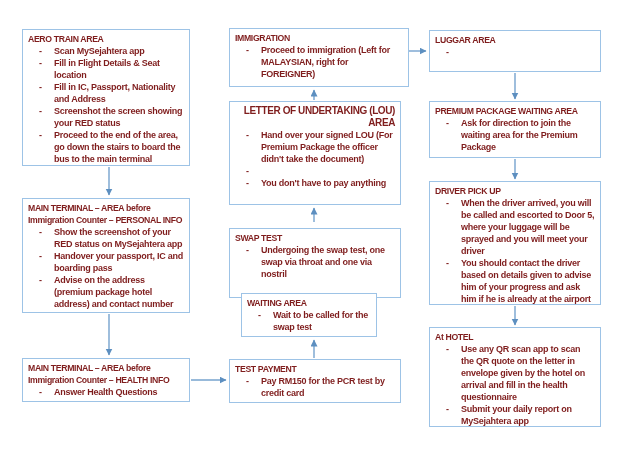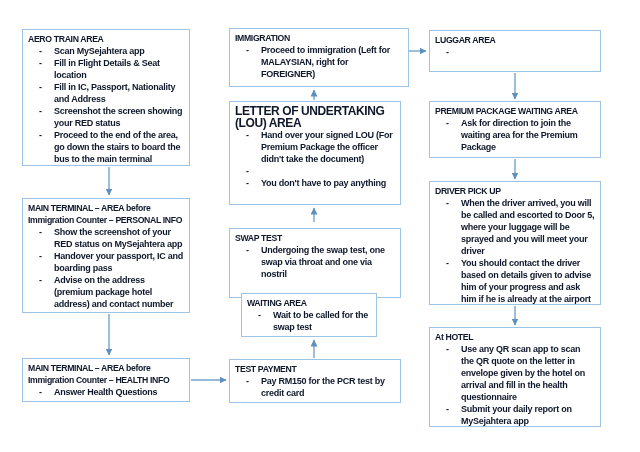--- a/index.html
+++ b/index.html
@@ -1,26 +1,26 @@
 <!DOCTYPE html>
 <html><head>
 <meta charset="utf-8">
 <style>
   html,body { margin:0; padding:0; background:#ffffff; }
   .canvas {
     position:relative; width:640px; height:452px; background:#ffffff;
-    font-family:"Liberation Sans", sans-serif; color:#0f172a; overflow:hidden;
+    font-family:"Liberation Sans", sans-serif; color:#7f1d1d; overflow:hidden;
   }
   .box {
     position:absolute; box-sizing:border-box; background:#ffffff;
     border:1.2px solid #9DC3E6; padding:3px 5px 2px 5px;
     font-weight:700; font-size:9px; line-height:12px; letter-spacing:-0.25px;
   }
   .title { font-size:8.7px; letter-spacing:-0.35px; }
-  .t-sm .title { font-size:12px; letter-spacing:-0.4px; }
+  .t-sm .title { font-size:10px; letter-spacing:-0.4px;text-align:right; }
   .bullet { display:flex; }
   .dash { flex:0 0 15px; margin-left:11px; text-align:left; }
   .btext { flex:1; }
   svg.connectors { position:absolute; left:0; top:0; }
 </style>
 </head>
 <body>
 
 <div class="canvas">
 

